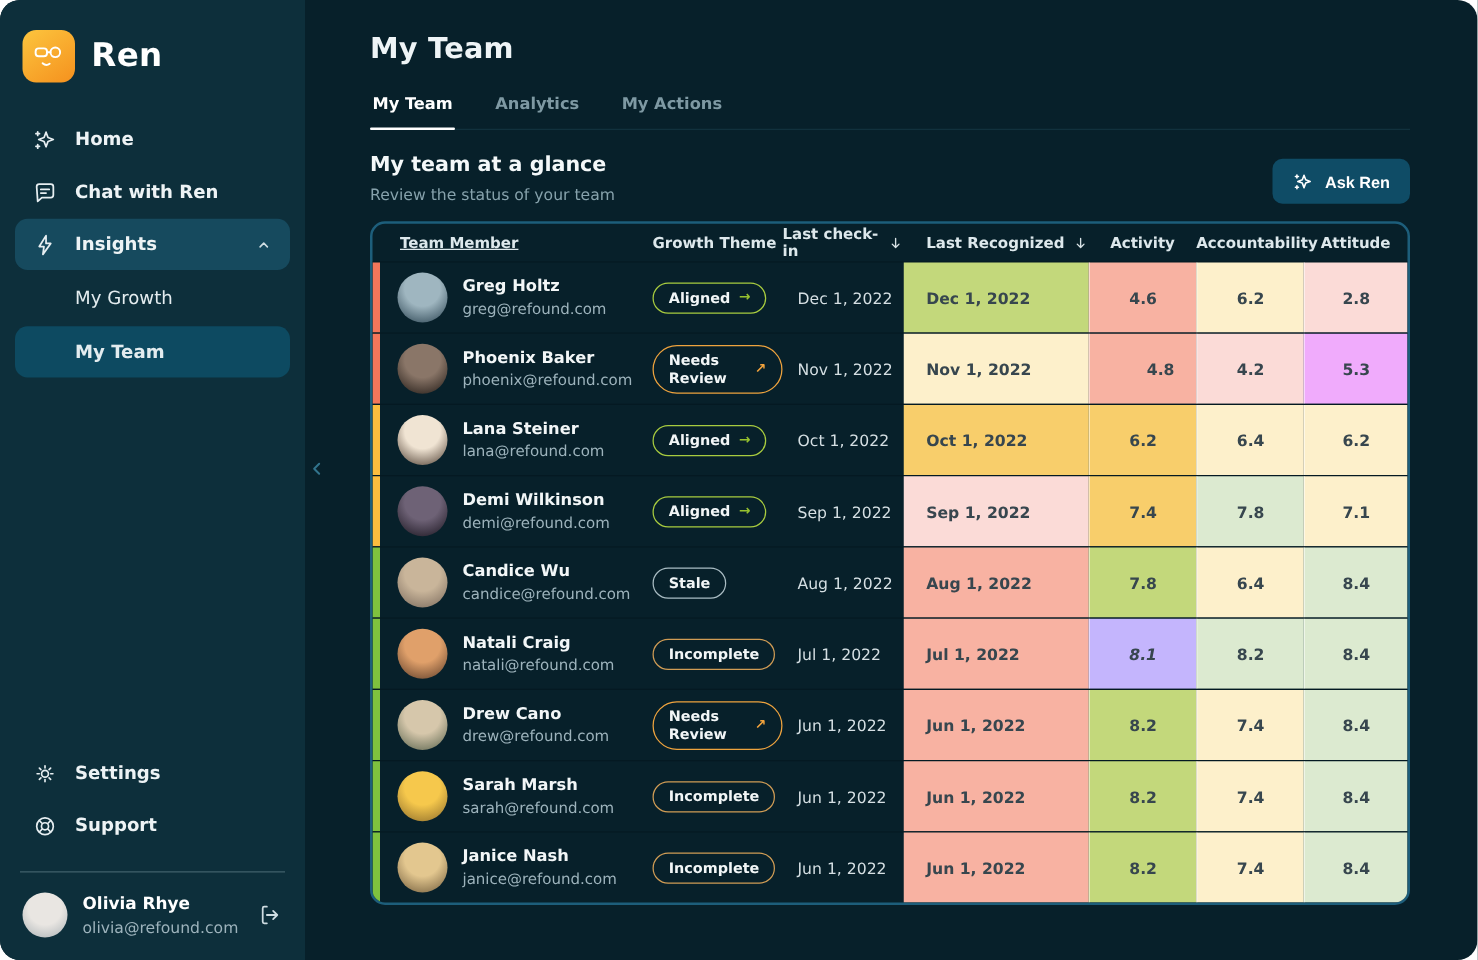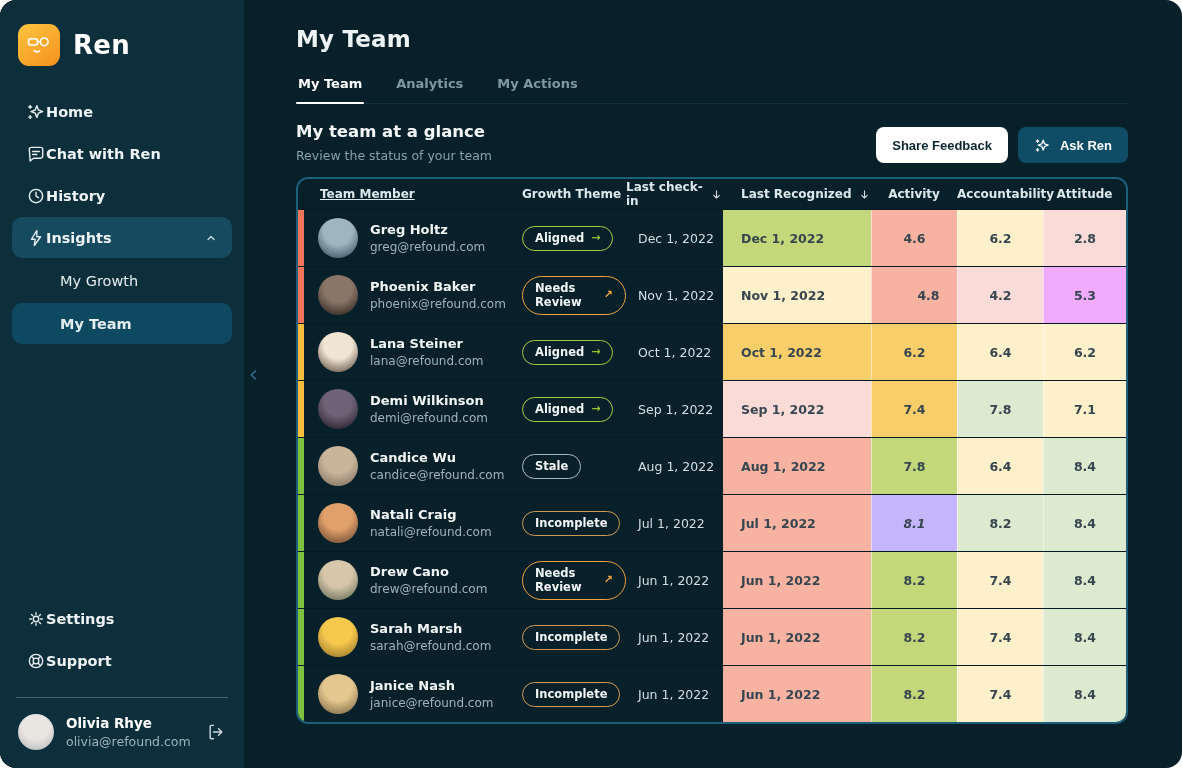--- a/index.html
+++ b/index.html
@@ -8,21 +8,21 @@
        background:var(--main-bg,#07202a);display:flex;}
 
   
   .sidebar{width:244px;min-width:244px;background:var(--sidebar-bg,#0d2f3b);color:#eef4f6;
            display:flex;flex-direction:column;padding:18px 12px 16px;box-sizing:border-box;}
   .brand{display:flex;align-items:center;gap:13px;padding:6px 6px 24px;}
   .brand-logo{width:42px;height:42px;border-radius:11px;flex:none;
               background:linear-gradient(145deg,#fcc53e,#f5911e);
               display:flex;align-items:center;justify-content:center;}
   .brand-name{font-size:26px;font-weight:700;color:#fff;letter-spacing:.3px;}
-  .nav-item{display:flex;align-items:center;height:41px;padding:0 14px;margin:1px 0;
+  .nav-item{display:flex;align-items:center;gap:14px;height:41px;padding:0 14px;margin:1px 0;
             border-radius:10px;font-size:14.5px;font-weight:600;color:#edf3f5;cursor:pointer;}
   .nav-item.active{background:var(--active-item-bg,#164a5e);}
   .nav-item .chev{margin-left:auto;display:flex;color:#cfdde2;}
   .nav-icon{display:flex;color:#e6eef1;}
   .sub-item{height:41px;display:flex;align-items:center;padding:0 14px 0 48px;margin:2px 0;
             border-radius:10px;font-size:14.5px;font-weight:500;color:#e3ecef;cursor:pointer;}
   .sub-item.active{background:var(--subitem-active-bg,#0d4a61);font-weight:600;}
   .sidebar-bottom{margin-top:auto;}
   .sb-divider{height:1px;background:rgba(163,191,199,.35);margin:16px 4px 12px;}
   .user-row{display:flex;align-items:center;gap:12px;padding:4px 6px 2px;}
@@ -108,29 +108,20 @@
       </div>
       <div class="nav-item">
         <span class="nav-icon">
           <svg width="20" height="20" viewBox="0 0 24 24" fill="none" stroke="currentColor" stroke-width="1.7" stroke-linejoin="round" stroke-linecap="round">
             <path d="M4 6.5A2.5 2.5 0 0 1 6.5 4h11A2.5 2.5 0 0 1 20 6.5v8a2.5 2.5 0 0 1-2.5 2.5H9l-4 3.5z"></path>
             <path d="M8 9h8M8 12.5h5"></path>
           </svg>
         </span>
         <span>Chat with Ren</span>
       </div>
-      <div class="nav-item">
-        <span class="nav-icon">
-          <svg width="20" height="20" viewBox="0 0 24 24" fill="none" stroke="currentColor" stroke-width="1.7" stroke-linecap="round">
-            <circle cx="12" cy="12" r="8"></circle>
-              <path d="M12 7.5V12l3 2"></path>
-          </svg>
-        </span>
-        <span>History</span>
-      </div>
       <div class="nav-item active">
         <span class="nav-icon">
           <svg width="20" height="20" viewBox="0 0 24 24" fill="none" stroke="currentColor" stroke-width="1.7" stroke-linejoin="round">
             <path d="M13 3 6.5 13.5h4.5L10 21l7.5-10.5H13z"></path>
           </svg>
         </span>
         <span>Insights</span>
         <span class="chev">
           <svg width="14" height="14" viewBox="0 0 24 24" fill="none" stroke="currentColor" stroke-width="2.2" stroke-linecap="round" stroke-linejoin="round">
               <path d="M7 14.5 12 9.5l5 5"></path>
@@ -192,21 +183,20 @@
       <div class="tab">Analytics</div>
       <div class="tab">My Actions</div>
     </div>
 
     <div class="section-head">
       <div>
         <div class="section-title">My team at a glance</div>
         <div class="section-sub">Review the status of your team</div>
       </div>
       <div class="section-actions">
-        <button class="btn btn-light">Share Feedback</button>
         <button class="btn btn-teal">
           <span style="display:flex;">
             <svg width="17" height="17" viewBox="0 0 24 24" fill="none" stroke="currentColor" stroke-width="1.8" stroke-linejoin="round" stroke-linecap="round">
               <path d="M13 4.5 L14.9 9.6 L20 11.5 L14.9 13.4 L13 18.5 L11.1 13.4 L6 11.5 L11.1 9.6 Z"></path>
               <path d="M5 4.2v3.4M3.3 5.9h3.4"></path>
                 <path d="M5 16.4v3.4M3.3 18.1h3.4"></path>
             </svg>
           </span>
           <span>Ask Ren</span>
         </button>

